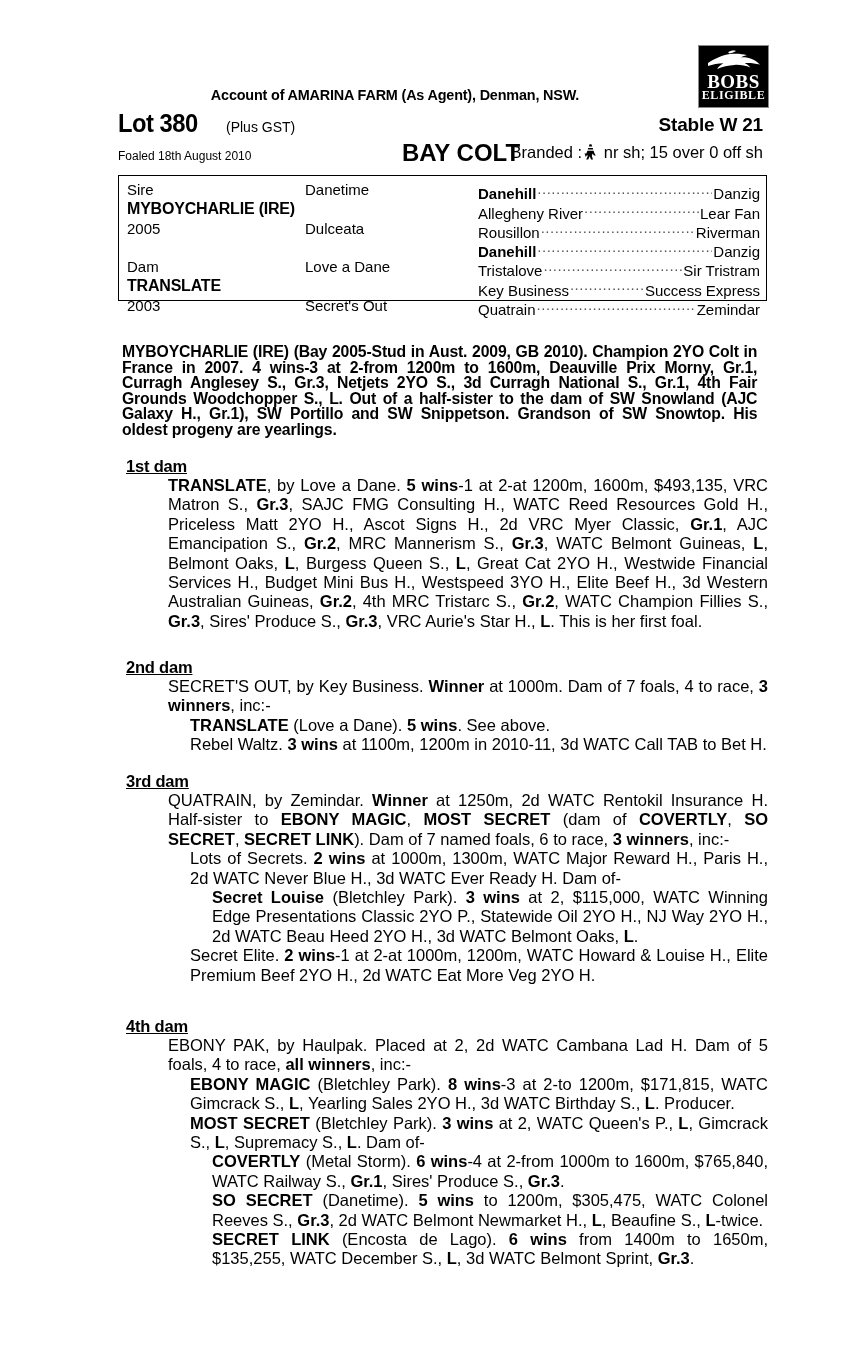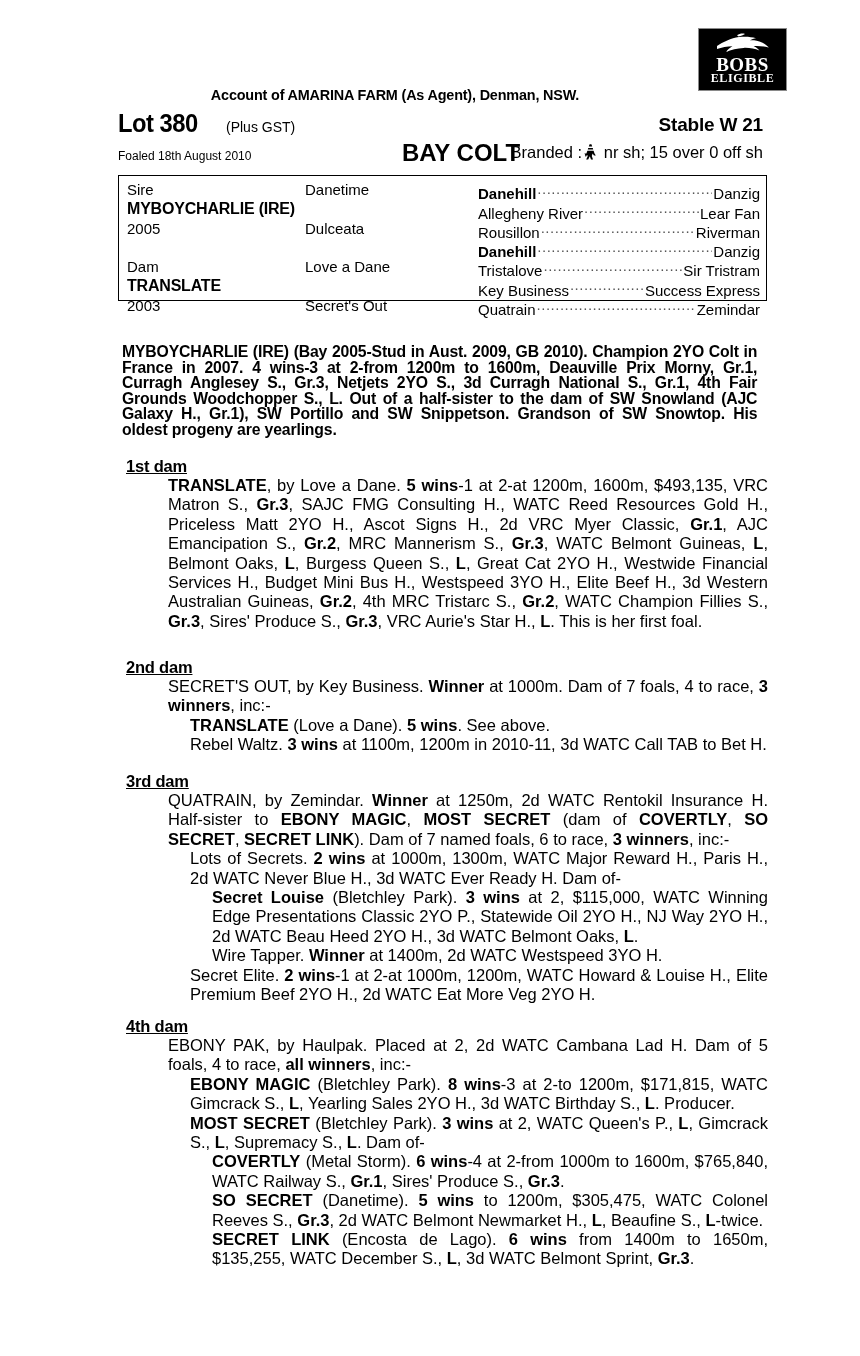--- a/index.html
+++ b/index.html
@@ -19,22 +19,22 @@
     position: absolute;
     left: 0; top: 0;
     width: 860px; height: 1356px;
     overflow: hidden;
   }
 
   
   .bobs-logo {
     position: absolute;
     left: 698px;
-    top: 28px;
-    width: 89px;
+    top: 45px;
+    width: 71px;
     height: 63px;
     background: #000000;
     border: 1px solid #8a8a8a;
     box-sizing: border-box;
     display: flex;
     flex-direction: column;
     align-items: center;
     justify-content: flex-start;
     padding-top: 4px;
   }
@@ -350,21 +350,20 @@
       <div class="dam-body" style="top: 677px;">
         <p class="lvl0h">SECRET'S OUT, by Key Business. <b>Winner</b> at 1000m. Dam of 7 foals, 4 to race, <b>3 winners</b>, inc:-</p>
         <p class="lvl1 nojust"><b>TRANSLATE</b> (Love a Dane). <b>5 wins</b>. See above.</p>
         <p class="lvl1 nojust">Rebel Waltz. <b>3 wins</b> at 1100m, 1200m in 2010-11, 3d WATC Call TAB to Bet H.</p>
       </div>
       <div class="dam-head" style="top: 772px;">3rd dam</div>
       <div class="dam-body" style="top: 791px;">
         <p class="lvl0h">QUATRAIN, by Zemindar. <b>Winner</b> at 1250m, 2d WATC Rentokil Insurance H. Half-sister to <b>EBONY MAGIC</b>, <b>MOST SECRET</b> (dam of <b>COVERTLY</b>, <b>SO SECRET</b>, <b>SECRET LINK</b>). Dam of 7 named foals, 6 to race, <b>3 winners</b>, inc:-</p>
         <p class="lvl1">Lots of Secrets. <b>2 wins</b> at 1000m, 1300m, WATC Major Reward H., Paris H., 2d WATC Never Blue H., 3d WATC Ever Ready H. Dam of-</p>
         <p class="lvl2"><b>Secret Louise</b> (Bletchley Park). <b>3 wins</b> at 2, $115,000, WATC Winning Edge Presentations Classic 2YO P., Statewide Oil 2YO H., NJ Way 2YO H., 2d WATC Beau Heed 2YO H., 3d WATC Belmont Oaks, <b>L</b>.</p>
-        <p class="lvl2 nojust">Wire Tapper. <b>Winner</b> at 1400m, 2d WATC Westspeed 3YO H.</p>
         <p class="lvl1">Secret Elite. <b>2 wins</b>-1 at 2-at 1000m, 1200m, WATC Howard &amp; Louise H., Elite Premium Beef 2YO H., 2d WATC Eat More Veg 2YO H.</p>
       </div>
       <div class="dam-head" style="top: 1017px;">4th dam</div>
       <div class="dam-body" style="top: 1036px;">
         <p class="lvl0h">EBONY PAK, by Haulpak. Placed at 2, 2d WATC Cambana Lad H. Dam of 5 foals, 4 to race, <b>all winners</b>, inc:-</p>
         <p class="lvl1"><b>EBONY MAGIC</b> (Bletchley Park). <b>8 wins</b>-3 at 2-to 1200m, $171,815, WATC Gimcrack S., <b>L</b>, Yearling Sales 2YO H., 3d WATC Birthday S., <b>L</b>. Producer.</p>
         <p class="lvl1"><b>MOST SECRET</b> (Bletchley Park). <b>3 wins</b> at 2, WATC Queen's P., <b>L</b>, Gimcrack S., <b>L</b>, Supremacy S., <b>L</b>. Dam of-</p>
         <p class="lvl2"><b>COVERTLY</b> (Metal Storm). <b>6 wins</b>-4 at 2-from 1000m to 1600m, $765,840, WATC Railway S., <b>Gr.1</b>, Sires' Produce S., <b>Gr.3</b>.</p>
         <p class="lvl2"><b>SO SECRET</b> (Danetime). <b>5 wins</b> to 1200m, $305,475, WATC Colonel Reeves S., <b>Gr.3</b>, 2d WATC Belmont Newmarket H., <b>L</b>, Beaufine S., <b>L</b>-twice.</p>
         <p class="lvl2"><b>SECRET LINK</b> (Encosta de Lago). <b>6 wins</b> from 1400m to 1650m, $135,255, WATC December S., <b>L</b>, 3d WATC Belmont Sprint, <b>Gr.3</b>.</p>

